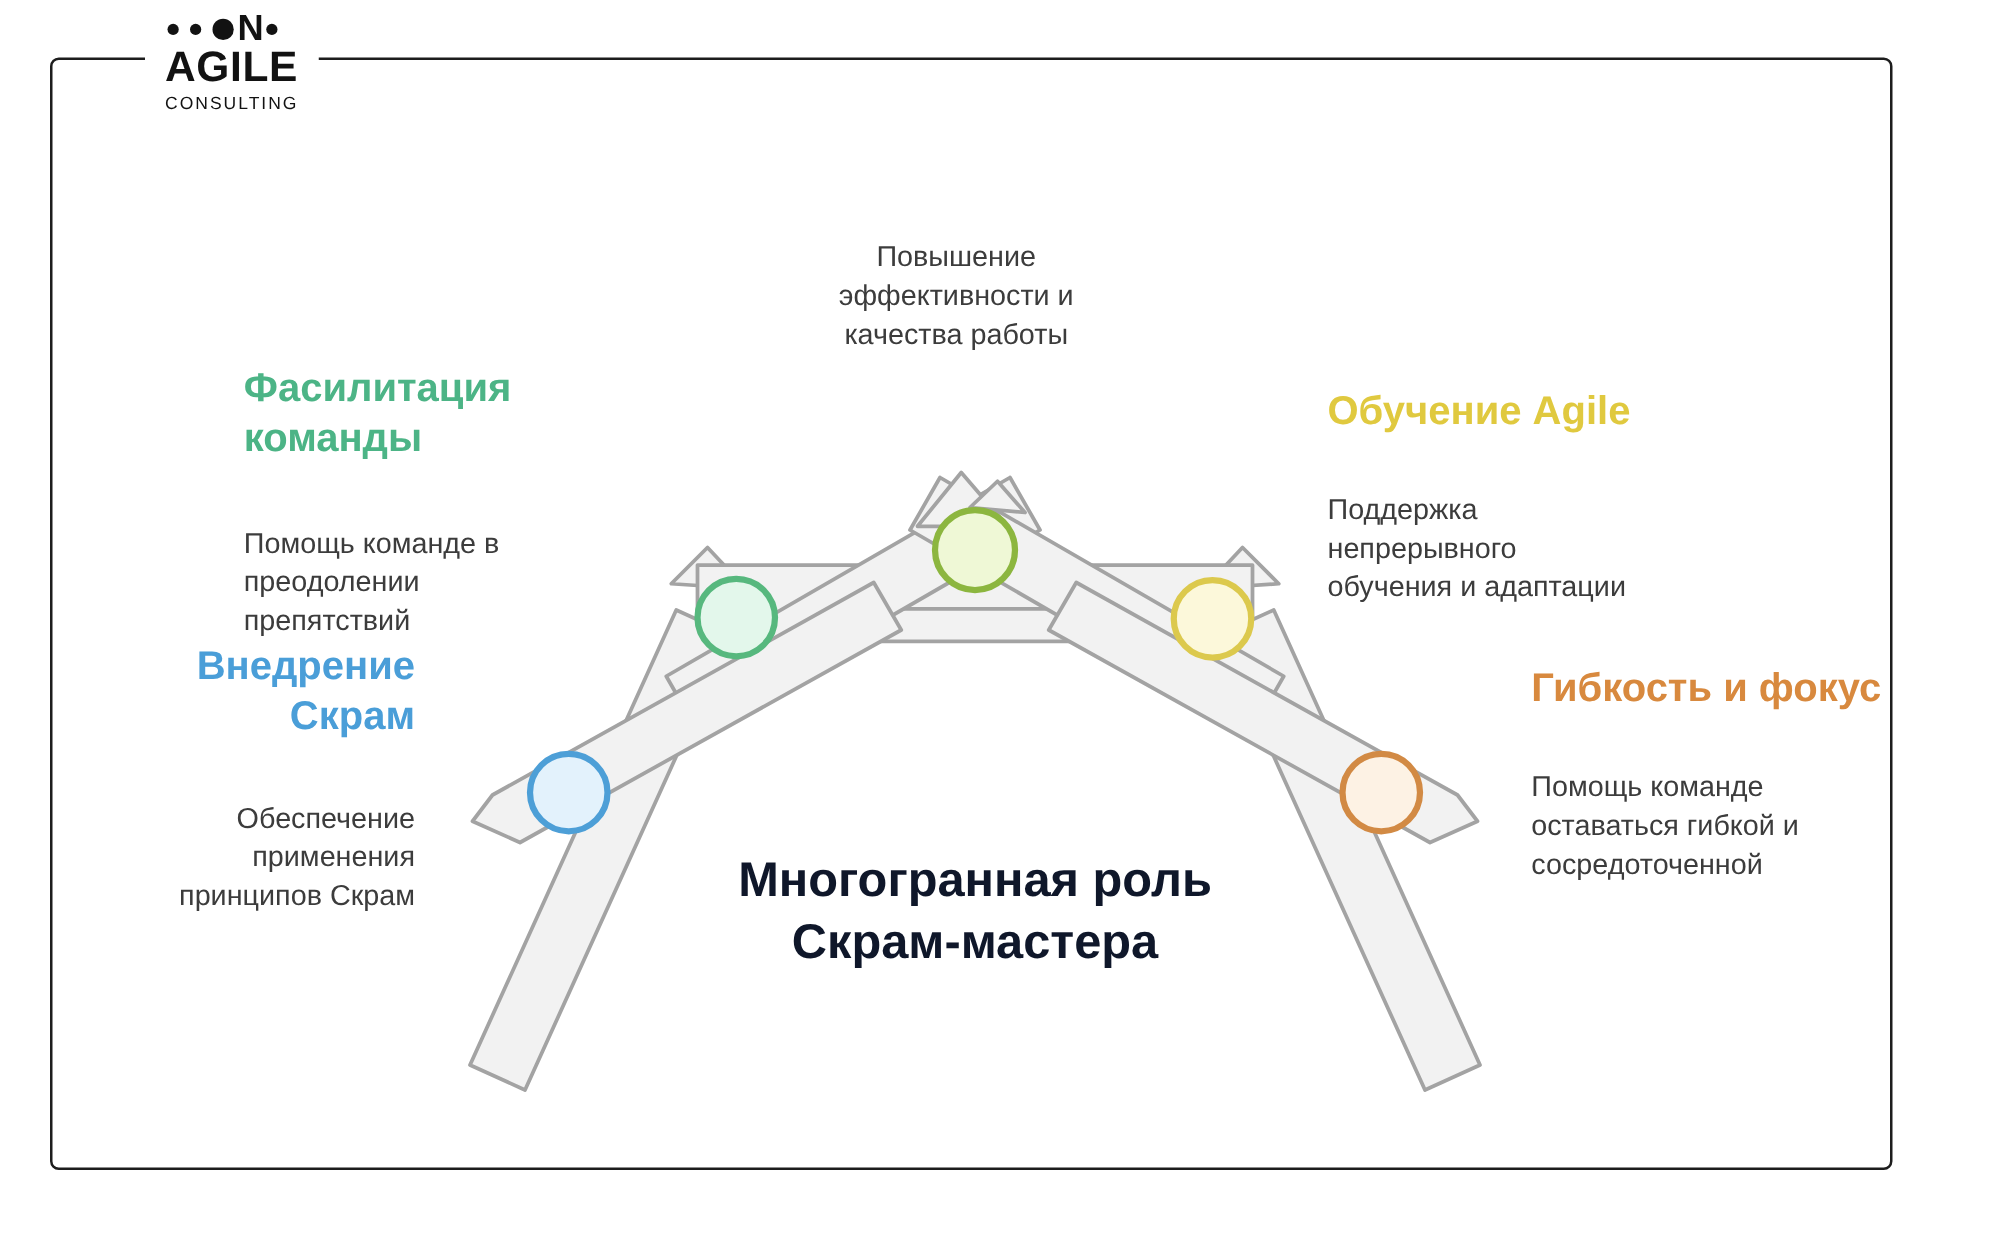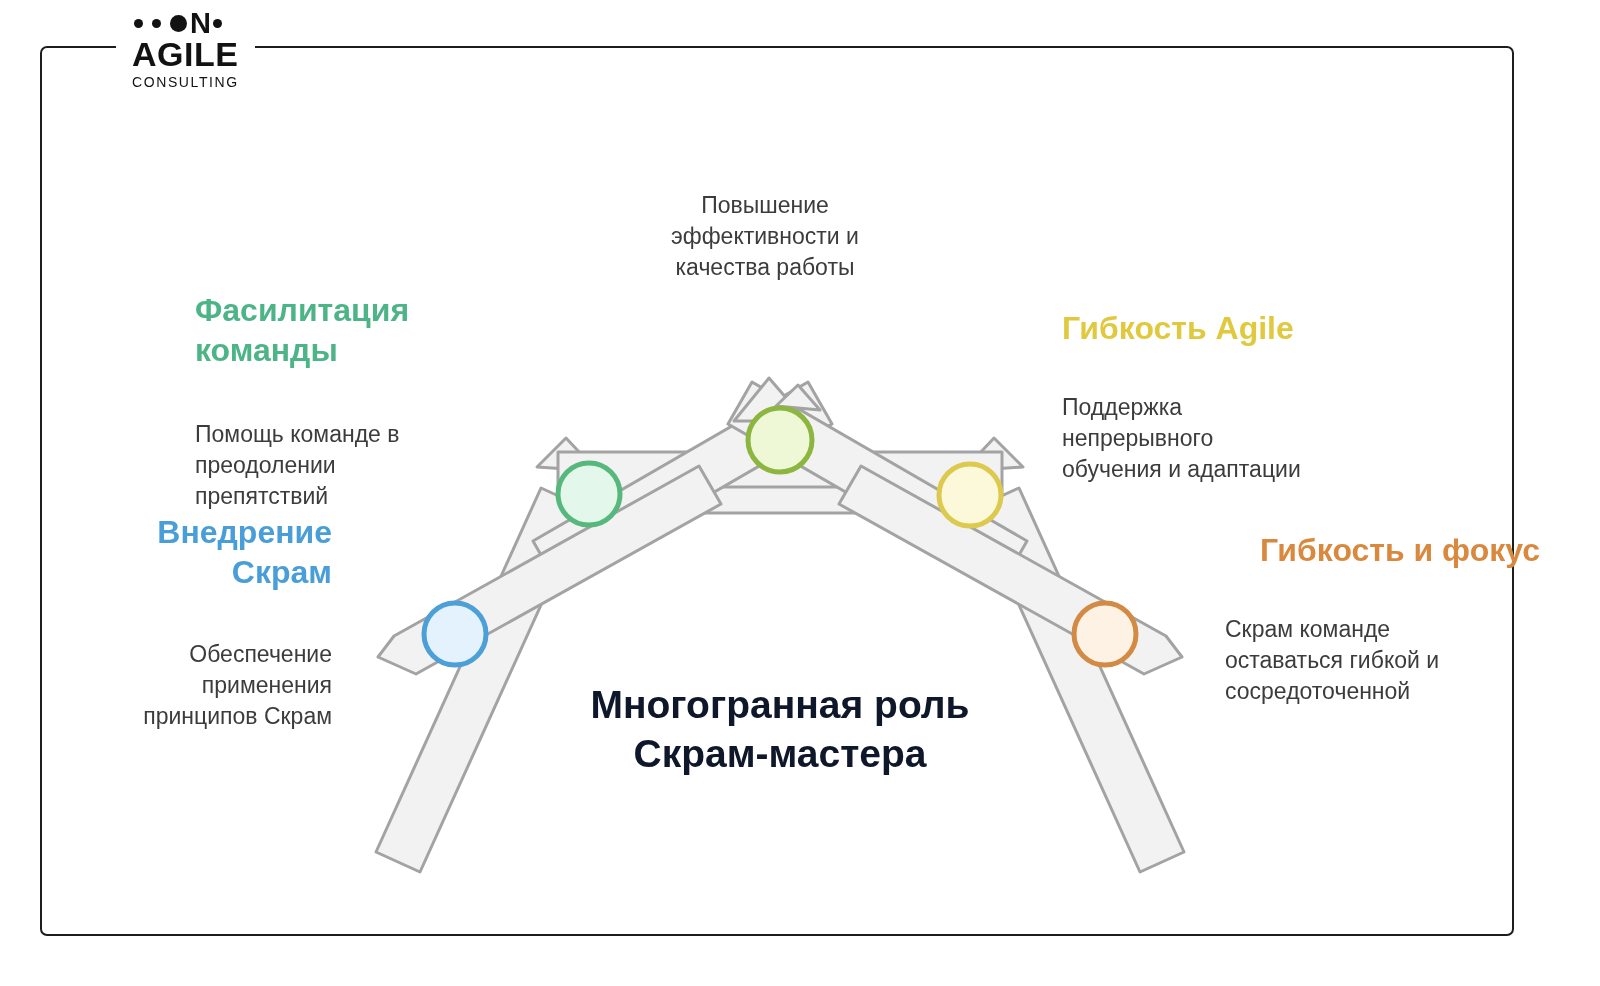--- a/index.html
+++ b/index.html
@@ -118,29 +118,29 @@
 препятствий</div>
   </div>
 
   <div class="block b-process">
     <div class="block-sub">Повышение
 эффективности и
 качества работы</div>
   </div>
 
   <div class="block b-agile">
-    <div class="block-title" style="color: rgb(224, 201, 63);">Гибкость Agile</div>
+    <div class="block-title" style="color: rgb(224, 201, 63);">Обучение Agile</div>
     <div class="block-sub">Поддержка
 непрерывного
 обучения и адаптации</div>
   </div>
 
   <div class="block b-focus">
-    <div class="block-title" style="color: rgb(216, 137, 62); margin-left: 35px;">Гибкость и фокус</div>
-    <div class="block-sub">Скрам команде
+    <div class="block-title" style="color: rgb(216, 137, 62);">Гибкость и фокус</div>
+    <div class="block-sub">Помощь команде
 оставаться гибкой и
 сосредоточенной</div>
   </div>
 
   <div class="center-title">Многогранная роль
 Скрам-мастера</div>
 
 </div>
 
 </body></html>

